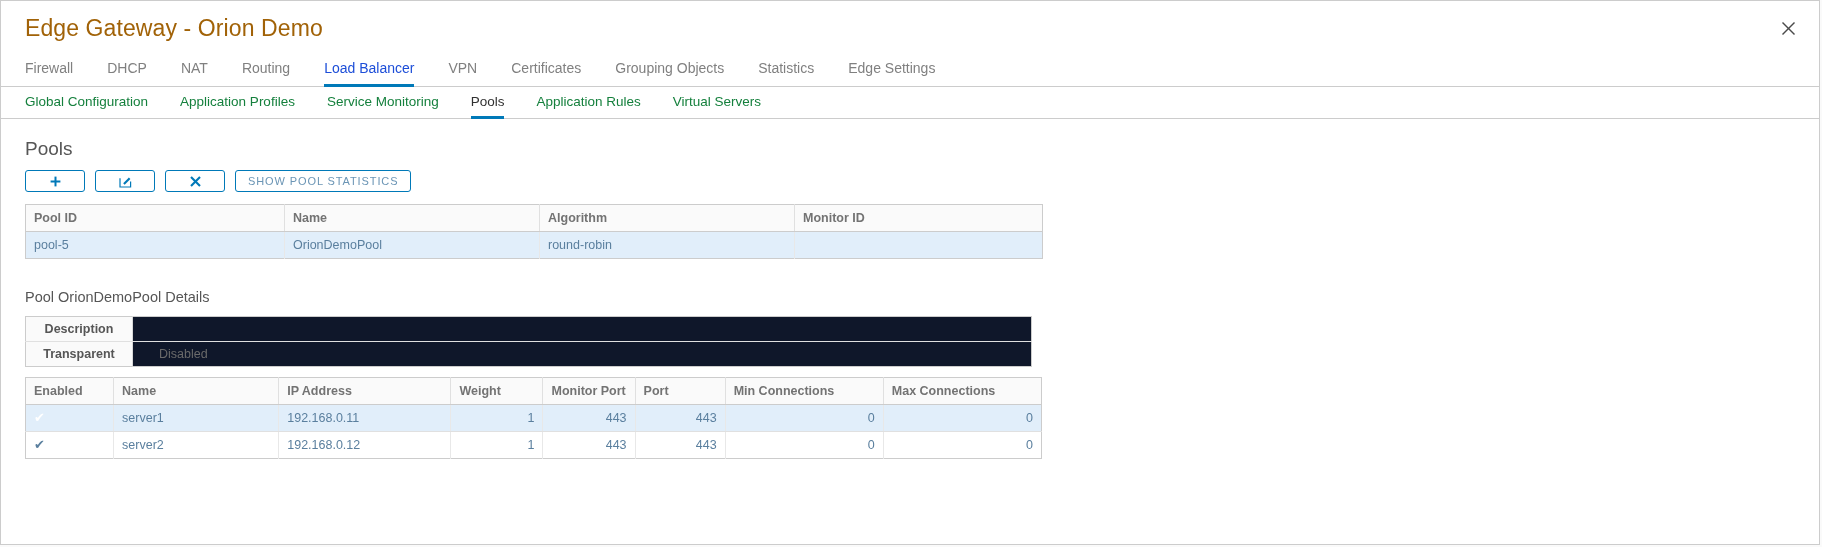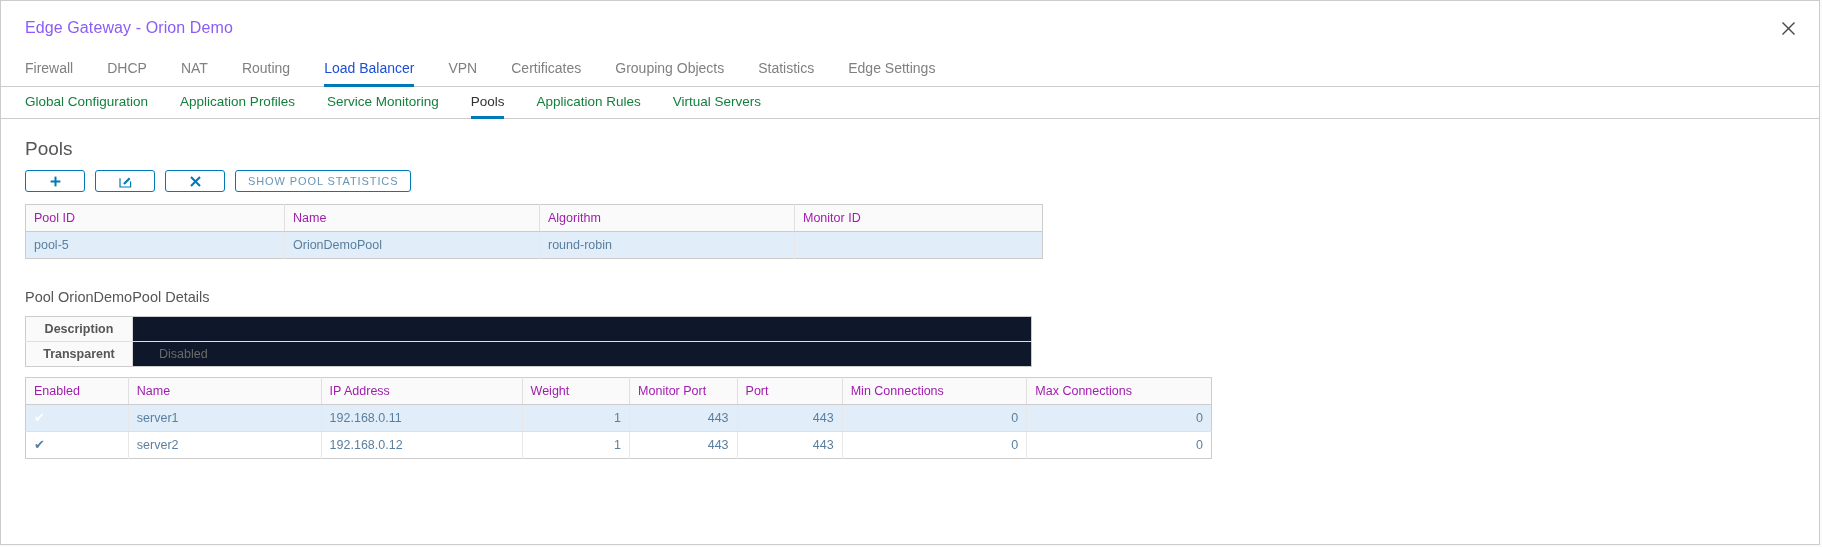--- a/index.html
+++ b/index.html
@@ -25,23 +25,23 @@
   }
   
   .titlebar {
     position: relative;
     height: 54px;
     padding: 0 24px;
     display: flex;
     align-items: center;
   }
   .title {
-    font-size: 16px;
+    font-size: 23px;
     font-weight: 400;
-    color: #8b5cf6;
+    color: #a16207;
     letter-spacing: 0.1px;
     text-align: center;
   }
   .close-btn {
     position: absolute;
     right: 16px;
     top: 12px;
     width: 30px;
     height: 30px;
     display: flex;
@@ -140,22 +140,22 @@
 
   
   table.grid {
     border-collapse: collapse;
     table-layout: fixed;
     border: 1px solid #cccccc;
   }
   table.grid th {
     background: #fafafa;
     font-size: 12.5px;
-    font-weight: 400;
-    color: #a21caf;
+    font-weight: 700;
+    color: #737373;
     text-align: left;
     padding: 6px 8px;
     border-right: 1px solid #e0e0e0;
     border-bottom: 1px solid #cccccc;
     white-space: nowrap;
   }
   table.grid th:last-child { border-right: none; }
   table.grid td {
     font-size: 12.5px;
     color: #5a7f9e;
@@ -206,21 +206,21 @@
   table.kv tr:last-child th { border-bottom: none; }
   table.kv td {
     font-size: 12.5px;
     color: #6a6a6a;
     padding: 5px 26px;
     border-bottom: 1px solid #e0e0e0;
     background: #0f172a;
   }
   table.kv tr:last-child td { border-bottom: none; }
 
-  #members-table { width: 1187px; padding-left: 32px; }
+  #members-table { width: 1017px; padding-left: 32px; }
   td.check-cell { text-align: left; padding-left: 8px; color: #333333; }
   td.check-cell.cell-selected { color: #ffffff; }
   .chk { font-size: 13px; line-height: 1; }
 </style>
 </head>
 <body>
 
 <div class="window">
 
   <div class="titlebar">

